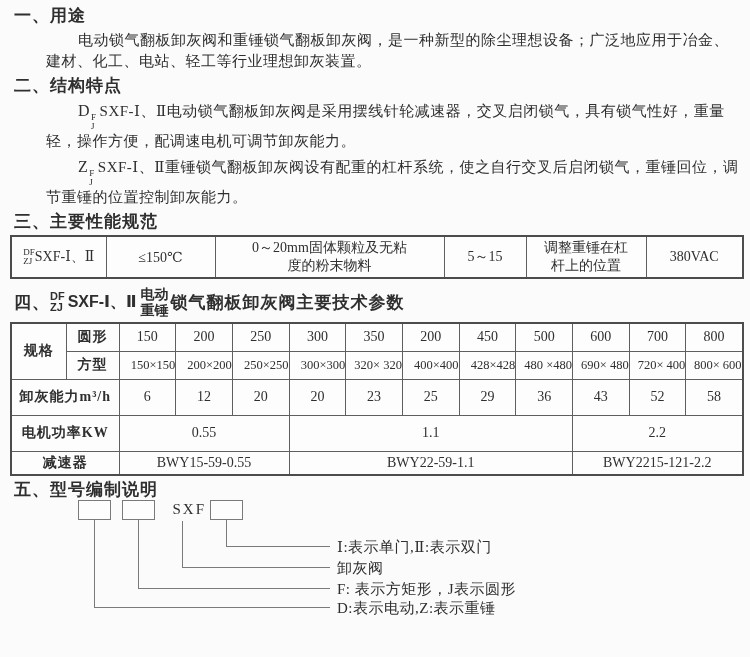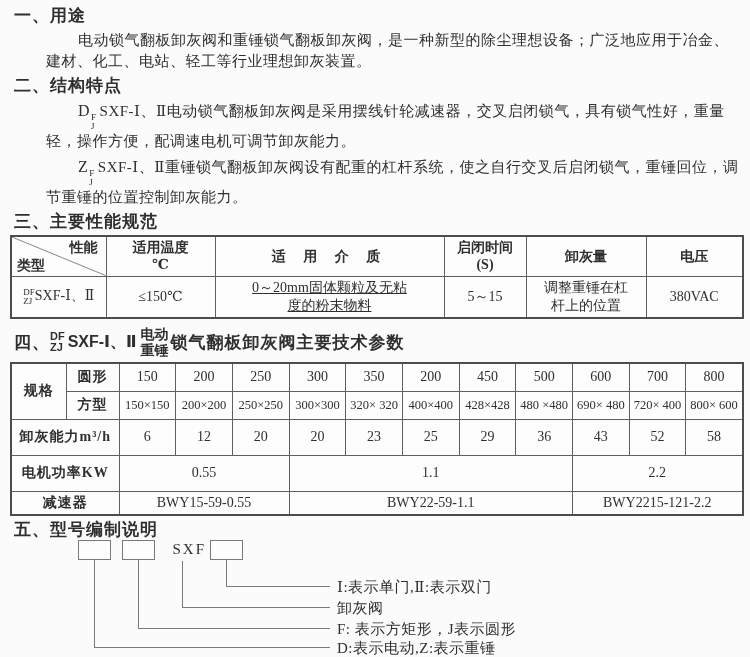--- a/index.html
+++ b/index.html
@@ -94,21 +94,21 @@
   .s4-stack-sm { display: inline-flex; flex-direction: column; font-size: 11px; line-height: 11px; margin-right: 3px; }
   .s4-mid { font-size: 16px; margin-right: 4px; }
   .s4-stack-lg { display: inline-flex; flex-direction: column; font-size: 14px; line-height: 16px; margin-right: 2px; }
   .s4-rest { font-size: 17px; letter-spacing: 1px; }
   #table2 { margin-bottom: 4px; }
   #table2 .r-sub { height: 28px; }
   #table2 .r-cap { height: 36px; }
   #table2 .r-pow { height: 36px; }
   #table2 .r-red { height: 24px; }
   #table2 .lab { font-weight: bold; letter-spacing: 1px; }
-  .sq { font-size: 12.5px; letter-spacing: 0; padding: 1px 0; }
+  .sq { font-size: 12.5px; letter-spacing: 0; padding: 1px 0; text-align: right; }
   
   .diagram {
     position: relative;
     height: 126px;
     margin-top: 0;
   }
   .code-box {
     position: absolute;
     width: 33px;
     height: 20px;
@@ -159,47 +159,27 @@
 <table id="table1" class="outer">
   <colgroup>
     <col style="width:95px">
       <col style="width:109px">
       <col style="width:229px">
     <col style="width:82px">
       <col style="width:120px">
       <col style="width:97px">
   </colgroup>
   <tbody>
-      <tr class="hrow">
-    <th class="corner">
-      <svg viewBox="0 0 100 40" preserveAspectRatio="none">
-            <line x1="0" y1="0" x2="100" y2="40" stroke="#5f5f5f" stroke-width="0.8"></line>
-          </svg>
-      <span class="corner-top">性能</span>
-      <span class="corner-bottom">类型</span>
-    </th>
-    <th>
-          <div>适用温度</div>
-          <div>℃</div>
-        </th>
-    <th class="medium-head">适 用 介 质</th>
-    <th>
-          <div>启闭时间</div>
-          <div>(S)</div>
-        </th>
-    <th>卸灰量</th>
-    <th>电压</th>
-  </tr>
   <tr class="drow">
     <td class="model-cell"><span class="stack2">
             <span>DF</span>
             <span>ZJ</span>
           </span><span>SXF-Ⅰ、Ⅱ</span></td>
     <td>≤150℃</td>
-    <td style="padding:1px 36px;text-decoration:underline;">0～20mm固体颗粒及无粘度的粉末物料</td>
+    <td style="padding:1px 36px;">0～20mm固体颗粒及无粘度的粉末物料</td>
     <td>5～15</td>
     <td style="padding:1px 14px;">调整重锤在杠杆上的位置</td>
     <td>380VAC</td>
   </tr>
 </tbody>
   </table>
 
 <div class="s4-title">
   <span class="s4-num">四、</span>
   <span class="s4-stack-sm">

